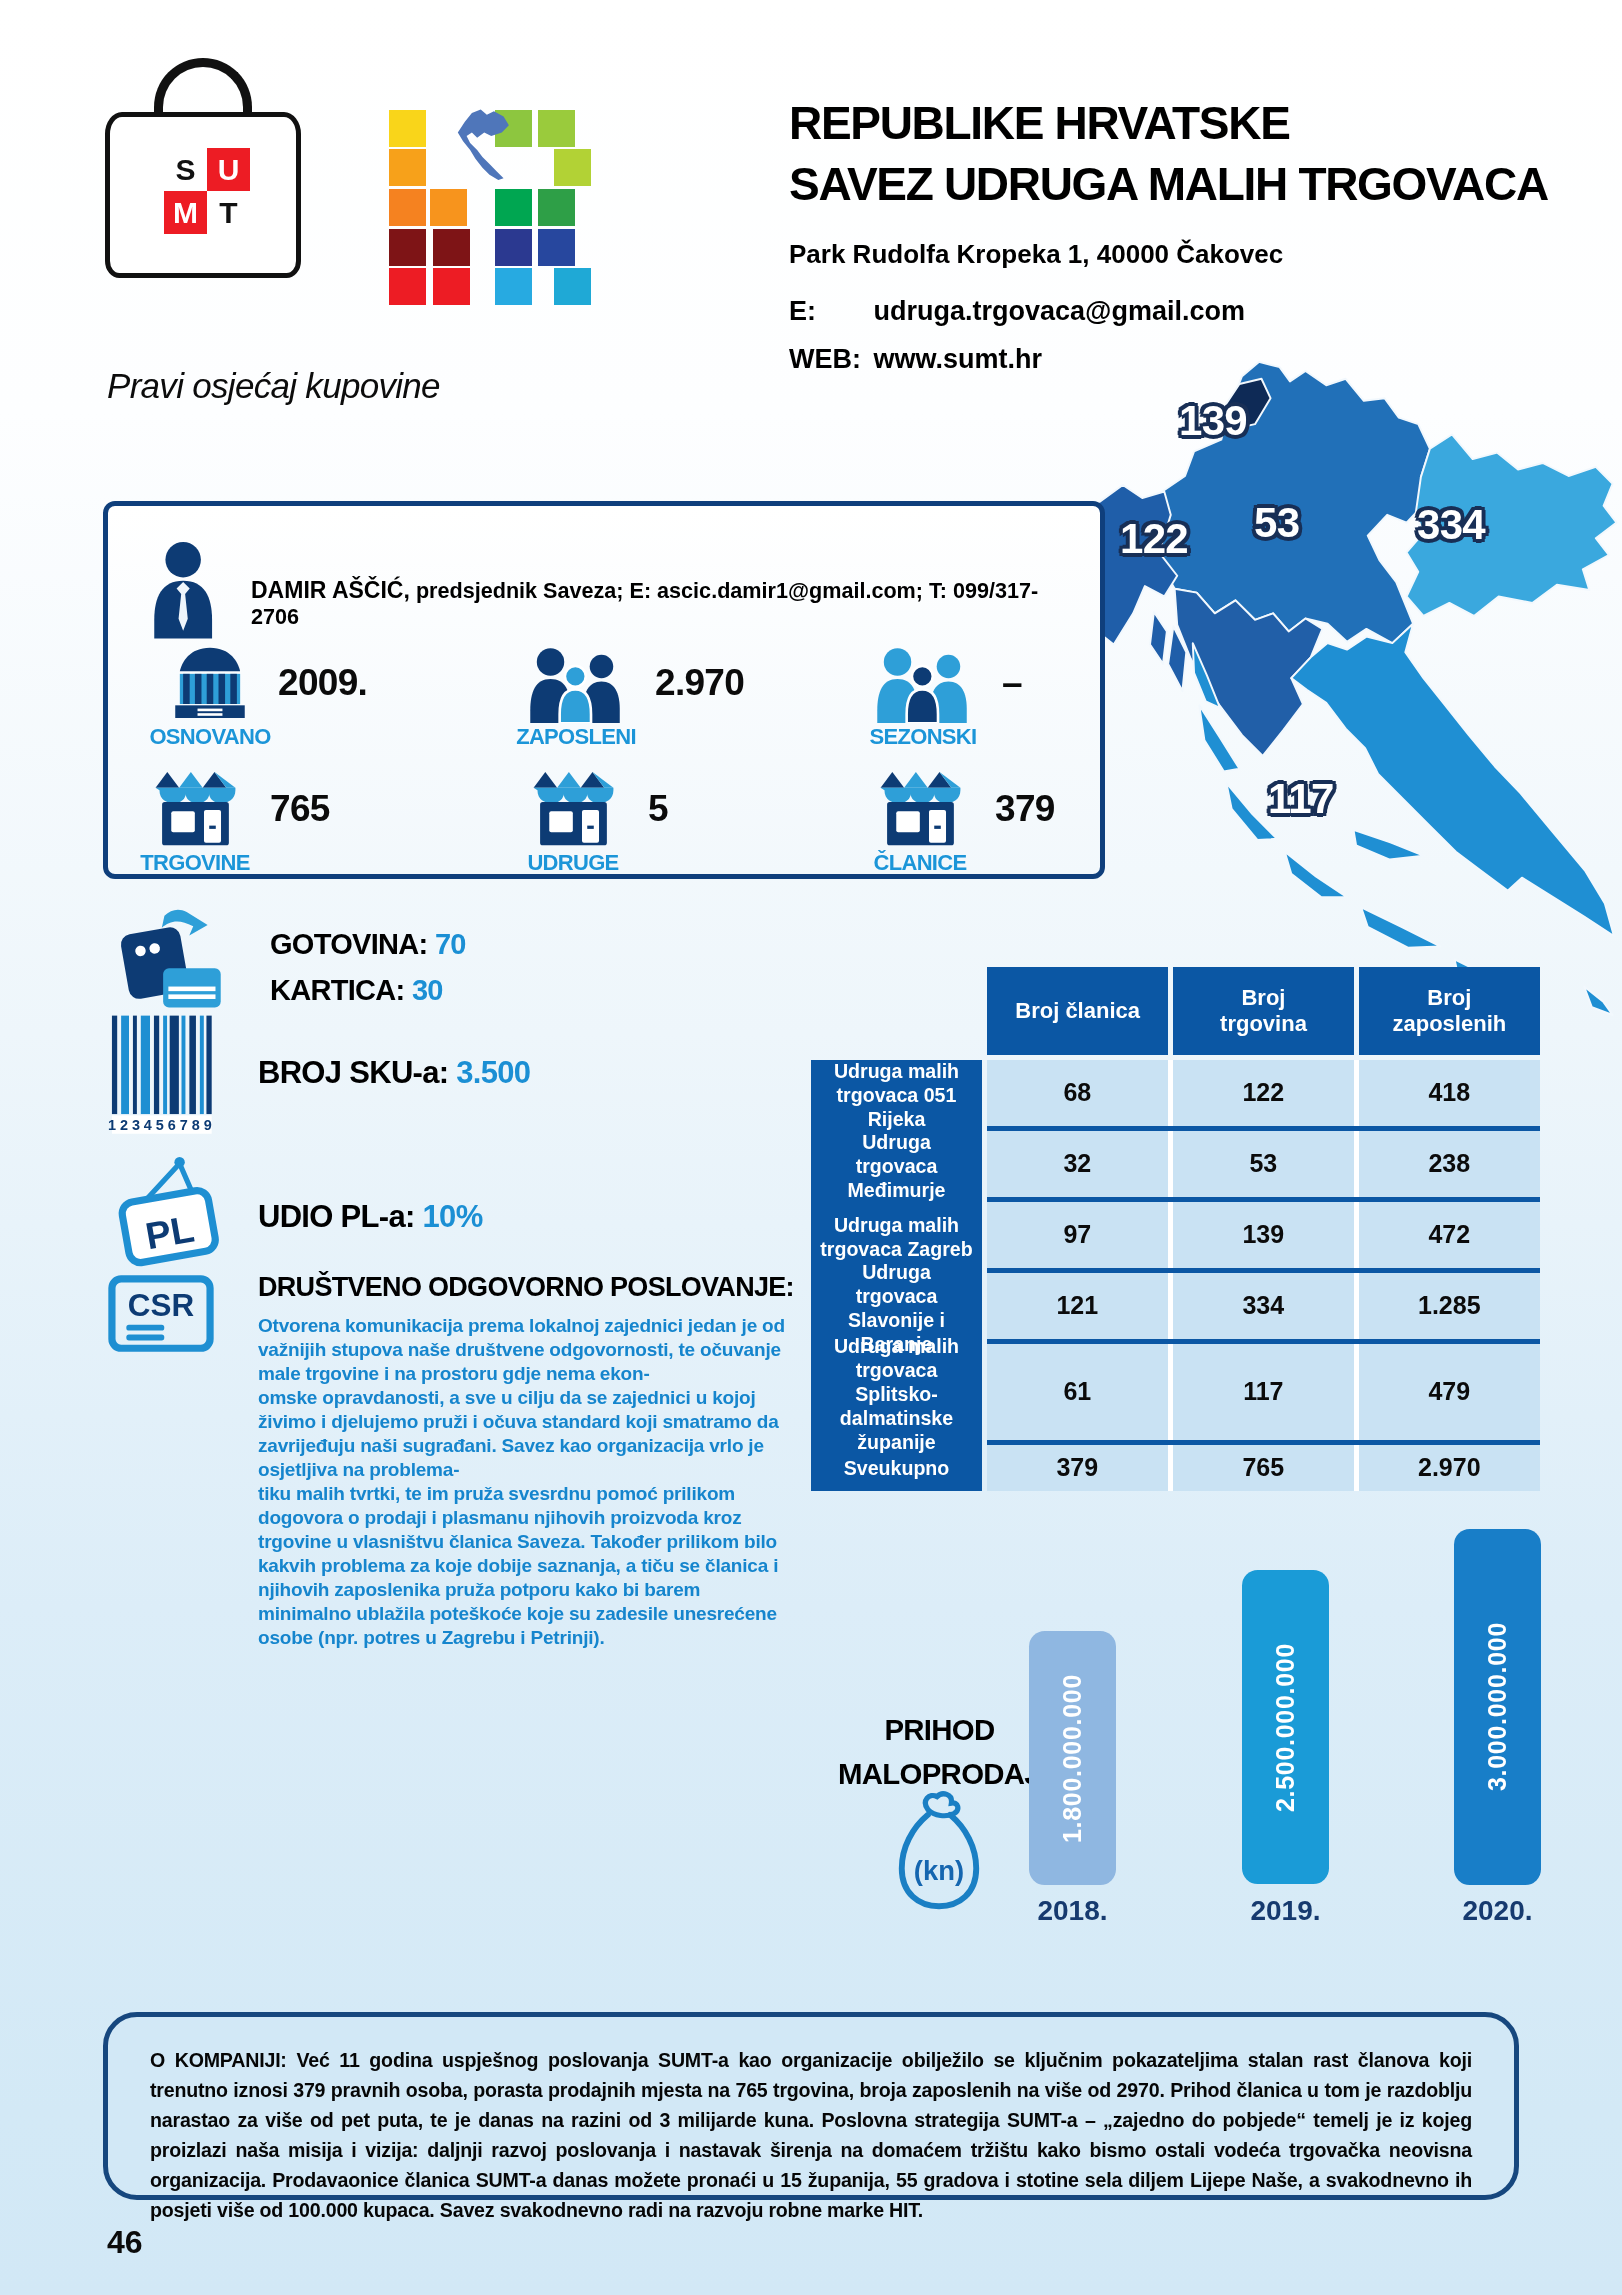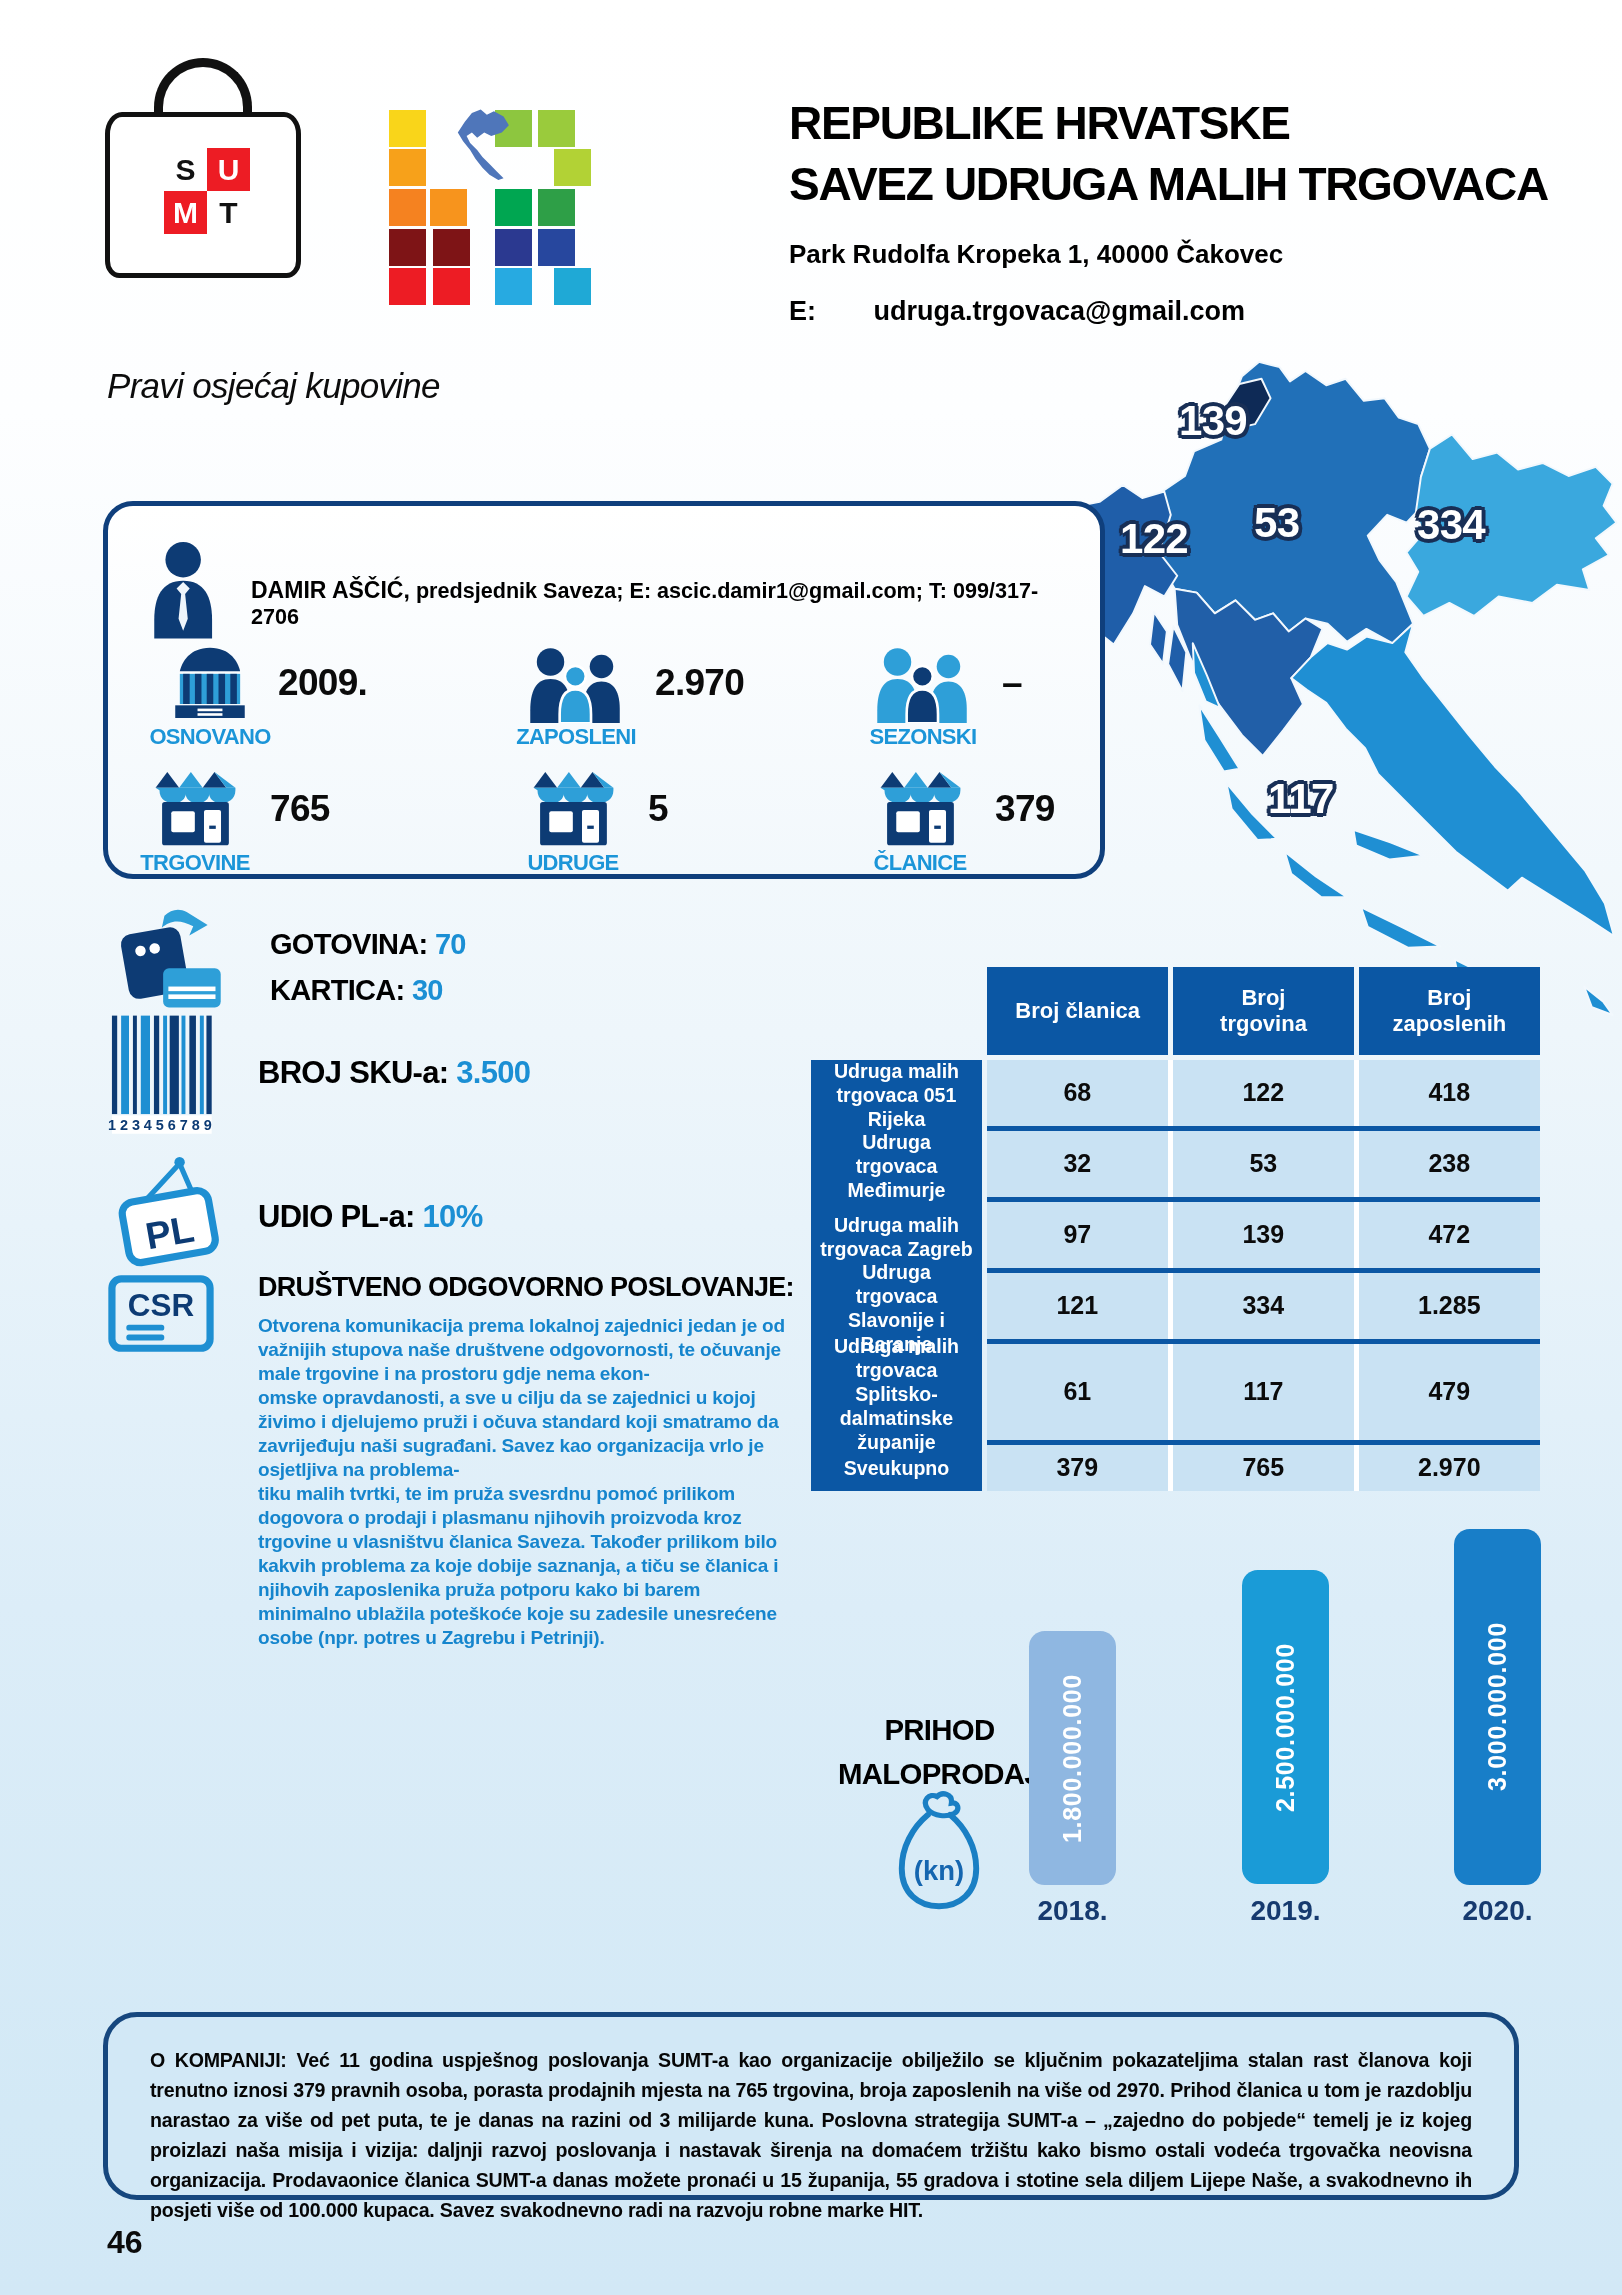--- a/index.html
+++ b/index.html
@@ -35,21 +35,21 @@
   .tagline { position:absolute; left:107px; top:366px; font-size:35px; font-style:italic;
     font-weight:500; color:#0c0c0c; letter-spacing:-0.7px; }
   
   .map { position:absolute; left:1001px; top:337px; width:622px; height:690px; }
   .map svg { width:100%; height:100%; }
   .map-label { position:absolute; color:#fff; font-size:42px; font-weight:800; letter-spacing:-0.7px;
     text-shadow:-3.3px -3.3px 0 #182f56, 3.3px -3.3px 0 #182f56, -3.3px 3.3px 0 #182f56, 3.3px 3.3px 0 #182f56,
       0 -3.9px 0 #182f56, 0 3.9px 0 #182f56, -3.9px 0 0 #182f56, 3.9px 0 0 #182f56; }
   
   .card { position:absolute; left:103px; top:501px; width:1002px; height:378px;
-    background:linear-gradient(180deg,#ffffff,#f2f8fc); border:5.2px solid #0f3f7c; border-radius:30px; }
+    background:linear-gradient(180deg,#ffffff,#f2f8fc); border:5.2px solid #0f3f7c; border-radius:12px; }
   .person-wrap { position:absolute; left:41px; top:34px; width:69px; height:98px; }
   .card-name-row { position:absolute; left:143px; top:71px; width:831px; font-size:21.6px; color:#000; }
   .card-name { font-weight:800; font-size:23px; }
   .card-details { font-weight:600; }
   .stat { position:absolute; }
   .stat-icon { position:absolute; left:0; top:0; }
   .stat-label { position:absolute; left:50%; transform:translateX(-50%); white-space:nowrap;
     color:#1b95d8; font-weight:800; font-size:22px; letter-spacing:-0.7px; }
   .stat-value { position:absolute; white-space:nowrap; color:#0b0b0b; font-weight:800; font-size:37px; letter-spacing:-0.7px; }
   
@@ -146,20 +146,24 @@
     <div class="page-title">
       <div>REPUBLIKE HRVATSKE</div>
       <div>SAVEZ UDRUGA MALIH TRGOVACA</div>
     </div>
     <div class="address">Park Rudolfa Kropeka 1, 40000 Čakovec</div>
     <div class="contact-rows">
       <div class="contact-row">
         <span class="lbl">E:</span>
         <span>udruga.trgovaca@gmail.com</span>
       </div>
+      <div class="contact-row">
+        <span class="lbl">WEB:</span>
+        <span>www.sumt.hr</span>
+      </div>
     </div>
   </div>
 
   <div class="tagline">Pravi osjećaj kupovine</div>
 
   <div class="map">
     <svg viewBox="0 0 960 1060">
       <g stroke="#f2f8fd" stroke-width="3" stroke-linejoin="round">
         <path fill="#2170b8" d="M238,332 L260,272 L246,238 L284,212 L298,174 L340,156 L352,108 L372,58 L398,36 L430,44 L446,66 L470,50 L502,72 L532,62 L560,96 L592,92 L614,122 L644,132 L662,170 L648,214 L656,252 L626,284 L596,272 L566,304 L584,342 L610,376 L636,440 L604,470 L564,448 L534,468 L504,440 L470,432 L444,452 L420,424 L392,434 L362,404 L330,424 L302,392 L268,386 Z"></path>
         <path fill="#0e2a56" d="M340,112 L368,70 L402,62 L416,92 L392,132 L356,140 Z"></path>

